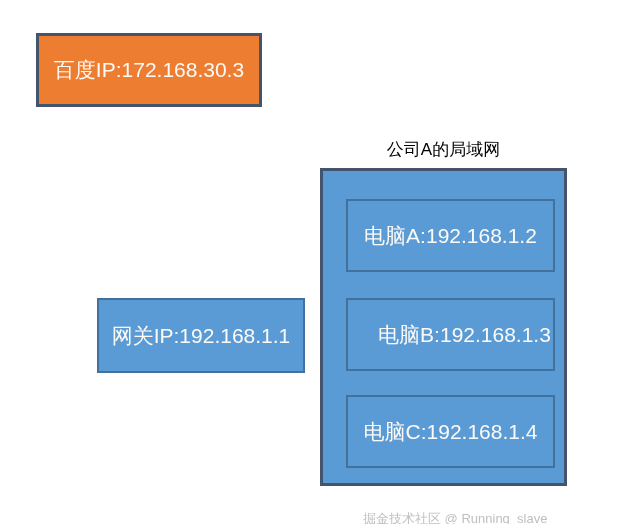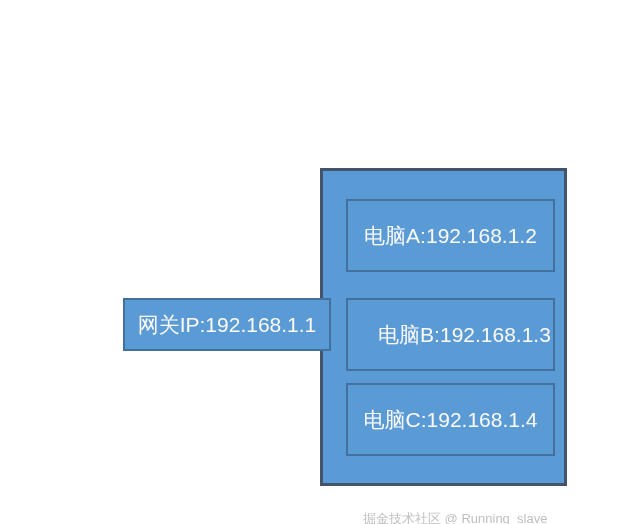--- a/index.html
+++ b/index.html
@@ -56,49 +56,52 @@
     left: 23px;
     width: 209px;
     height: 73px;
     background: var(--blue-fill, #5B9BD5);
     border: 2px solid var(--blue-border, #41719C);
     color: var(--box-text, #FCFAF7);
     font-size: 21px;
   }
   .computer-a { top: 28px; }
   .computer-b { top: 127px; padding-left: 28px; }
-  .computer-c { top: 212px; text-align: center; }
+  .computer-c { top: 224px; text-align: center; }
   .gateway-box {
     left: 97px;
     top: 298px;
     width: 208px;
-    height: 53px;
+    height: 75px;
     background: var(--blue-fill, #5B9BD5);
     border: 2px solid var(--blue-border, #41719C);
     color: var(--box-text, #FCFAF7);
     font-size: 21px;
-    margin-left: 26px;
   }
   .watermark {
     position: absolute;
     left: 363px;
     top: 486px;
     font-size: 13px;
     color: var(--watermark-color, #BFBFBF);
     white-space: nowrap;
     z-index: 5;
     margin-top: 24px;
   }
 </style>
 </head>
 <body>
 
 <div class="canvas">
 
+  <div class="box baidu-box">
+    <span>百度IP:172.168.30.3</span>
+  </div>
 
+  <div class="lan-title">公司A的局域网</div>
 
   <div class="lan-box">
     <div class="box computer-box computer-a">
       <span>电脑A:192.168.1.2</span>
     </div>
     <div class="box computer-box computer-b">
       <span>电脑B:192.168.1.3</span>
     </div>
     <div class="box computer-box computer-c">
       <span>电脑C:192.168.1.4</span>

